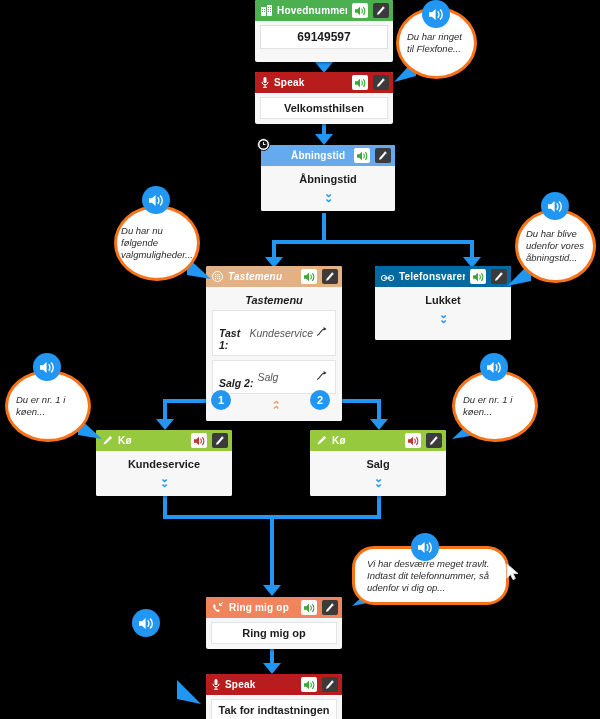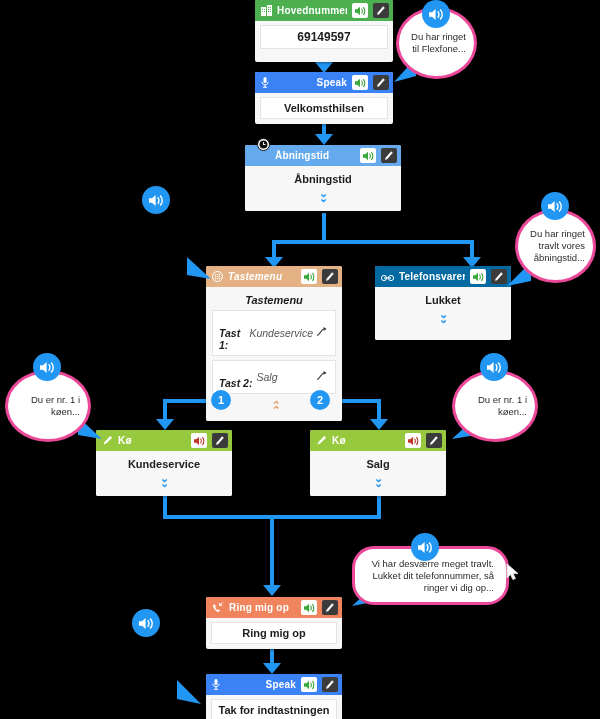--- a/index.html
+++ b/index.html
@@ -58,21 +58,21 @@
     text-align:center; font-size:11px; font-weight:bold; color:#1d1d1d;
   }
   .chev {
     text-align:center; color:#2196f3; font-size:11px; line-height:9px;
     margin-top:4px; letter-spacing:-1px; font-weight:bold;
   }
   .chev span { display:block; margin-top:-4px; }
 
   
   .h-green  { background:#4caf50; }
-  .h-orange { background:#3b82f6;text-align:right; }
+  .h-orange { background:#b91c1c; }
   .h-blue   { background:#64aaec; }
   .h-tan    { background:#e3b183; }
   .h-brown  { background:#0369a1; }
   .h-lime   { background:#96c93d; }
   .h-salmon { background:#f0845c; }
 
   
   .numberbox {
     background:#fff; border:1px solid #e2e2e2;
     margin:4px 5px 13px; padding:4px 8px;
@@ -100,23 +100,24 @@
     position:absolute; z-index:6;
     width:13px; height:13px; border-radius:50%;
     background:#fff; border:1.5px solid #111;
     display:flex; align-items:center; justify-content:center;
   }
 
   
   .bubble {
     position:absolute; z-index:8;
     background:#fff;
-    border:3px solid #ec4899;
+    border:3px solid #f97316;
     display:flex; align-items:center; justify-content:center;
-    text-align:right;
+    text-align:left;
+    font-style:italic;
     font-size:9.5px;
     line-height:12px;
     color:#2b2b2b;
     padding:6px 8px;
   }
   .bubble.round { border-radius:50%; }
   .bubble.rect  { border-radius:22px; }
   .tail {
     position:absolute; width:0; height:0; z-index:7;
   }
@@ -240,21 +241,21 @@
   </div>
 
   <div class="clockbadge" style="left:257px;top:138px;">
     <svg width="9" height="9" viewBox="0 0 9 9">
         <circle cx="4.5" cy="4.5" r="4" fill="#111"></circle>
         <rect x="4.1" y="2" width=".9" height="2.8" fill="#fff"></rect>
         <rect x="4.1" y="4.1" width="2.4" height=".9" fill="#fff"></rect>
       </svg>
   </div>
 
-  <div class="node" style="left:245px;top:145px;width:156px;">
+  <div class="node" style="left:261px;top:145px;width:134px;">
     <div class="node-head h-blue">
       <span class="htitle" style="padding-left:24px;">Åbningstid</span>
       <span class="hbtn spk">
         <svg width="11" height="10" viewBox="0 0 11 10">
             <path d="M0 3.2h2.3L5 .7v8.6L2.3 6.8H0z" fill="#3aa93a"></path>
             <path d="M6.4 2.6c1.3.9 1.3 3.9 0 4.8" stroke="#3aa93a" stroke-width="1.1" fill="none"></path>
             <path d="M8.2 1.2c2.2 1.6 2.2 6 0 7.6" stroke="#3aa93a" stroke-width="1.1" fill="none"></path>
           </svg>
       </span>
       <span class="hbtn edit">
@@ -307,21 +308,21 @@
         <b>Tast 1:</b>
         <span class="val">Kundeservice</span>
         <span class="jump">
           <svg width="12" height="10" viewBox="0 0 12 10">
               <path d="M0 8.4c3 0 3.6-6.4 7.6-6.4" stroke="#333" stroke-width="1.2" fill="none"></path>
               <path d="M6.6 0l3 1.9-3 1.9z" fill="#333"></path>
             </svg>
         </span>
       </div>
       <div class="menurow">
-        <b>Tast 2:</b>
+        <b>Salg 2:</b>
         <span class="val">Salg</span>
         <span class="jump">
           <svg width="12" height="10" viewBox="0 0 12 10">
               <path d="M0 8.4c3 0 3.6-6.4 7.6-6.4" stroke="#333" stroke-width="1.2" fill="none"></path>
               <path d="M6.6 0l3 1.9-3 1.9z" fill="#333"></path>
             </svg>
         </span>
       </div>
       <div class="chev" style="color:#e8a06a;margin-top:7px;">⌃<span>⌃</span></div>
     </div>
@@ -477,32 +478,33 @@
     <svg width="15" height="13" viewBox="0 0 15 13">
         <path d="M0 4.2h3L6.6 1v11L3 8.8H0z" fill="#fff"></path>
         <path d="M8.6 3.4c1.8 1.2 1.8 5 0 6.2" stroke="#fff" stroke-width="1.4" fill="none"></path>
         <path d="M11 1.6c3 2.1 3 7.7 0 9.8" stroke="#fff" stroke-width="1.4" fill="none"></path>
       </svg>
   </div>
 
   <svg class="tail" style="left:185px;top:255px;width:28px;height:26px;">
       <path d="M2 2 L26 24 L2 20 Z" fill="#2196f3"></path>
     </svg>
+  <div class="bubble round" style="left:114px;top:205px;width:86px;height:76px;">Du har nu følgende valgmuligheder...</div>
   <div class="spkbadge" style="left:142px;top:186px;">
     <svg width="15" height="13" viewBox="0 0 15 13">
         <path d="M0 4.2h3L6.6 1v11L3 8.8H0z" fill="#fff"></path>
         <path d="M8.6 3.4c1.8 1.2 1.8 5 0 6.2" stroke="#fff" stroke-width="1.4" fill="none"></path>
         <path d="M11 1.6c3 2.1 3 7.7 0 9.8" stroke="#fff" stroke-width="1.4" fill="none"></path>
       </svg>
   </div>
 
   <svg class="tail" style="left:505px;top:260px;width:28px;height:28px;">
       <path d="M26 2 L2 26 L26 21 Z" fill="#2196f3"></path>
     </svg>
-  <div class="bubble round" style="left:515px;top:209px;width:81px;height:74px;">Du har ringet travlt vores åbningstid...</div>
+  <div class="bubble round" style="left:515px;top:209px;width:81px;height:74px;">Du har blive udenfor vores åbningstid...</div>
   <div class="spkbadge" style="left:541px;top:192px;">
     <svg width="15" height="13" viewBox="0 0 15 13">
         <path d="M0 4.2h3L6.6 1v11L3 8.8H0z" fill="#fff"></path>
         <path d="M8.6 3.4c1.8 1.2 1.8 5 0 6.2" stroke="#fff" stroke-width="1.4" fill="none"></path>
         <path d="M11 1.6c3 2.1 3 7.7 0 9.8" stroke="#fff" stroke-width="1.4" fill="none"></path>
       </svg>
   </div>
 
   <svg class="tail" style="left:76px;top:415px;width:28px;height:26px;">
       <path d="M2 2 L26 24 L2 20 Z" fill="#2196f3"></path>
@@ -524,21 +526,21 @@
     <svg width="15" height="13" viewBox="0 0 15 13">
         <path d="M0 4.2h3L6.6 1v11L3 8.8H0z" fill="#fff"></path>
         <path d="M8.6 3.4c1.8 1.2 1.8 5 0 6.2" stroke="#fff" stroke-width="1.4" fill="none"></path>
         <path d="M11 1.6c3 2.1 3 7.7 0 9.8" stroke="#fff" stroke-width="1.4" fill="none"></path>
       </svg>
   </div>
 
   <svg class="tail" style="left:350px;top:580px;width:30px;height:28px;">
       <path d="M28 2 L2 26 L28 21 Z" fill="#2196f3"></path>
     </svg>
-  <div class="bubble rect" style="left:352px;top:546px;width:157px;height:59px;padding:6px 12px;">Vi har desværre meget travlt. Lukket dit telefonnummer, så ringer vi dig op...</div>
+  <div class="bubble rect" style="left:352px;top:546px;width:157px;height:59px;padding:6px 12px;">Vi har desværre meget travlt. Indtast dit telefonnummer, så udenfor vi dig op...</div>
   <div class="spkbadge" style="left:411px;top:533px;">
     <svg width="15" height="13" viewBox="0 0 15 13">
         <path d="M0 4.2h3L6.6 1v11L3 8.8H0z" fill="#fff"></path>
         <path d="M8.6 3.4c1.8 1.2 1.8 5 0 6.2" stroke="#fff" stroke-width="1.4" fill="none"></path>
         <path d="M11 1.6c3 2.1 3 7.7 0 9.8" stroke="#fff" stroke-width="1.4" fill="none"></path>
       </svg>
   </div>
 
   <svg class="tail" style="left:175px;top:678px;width:28px;height:28px;">
       <path d="M2 2 L26 26 L2 21 Z" fill="#2196f3"></path>

